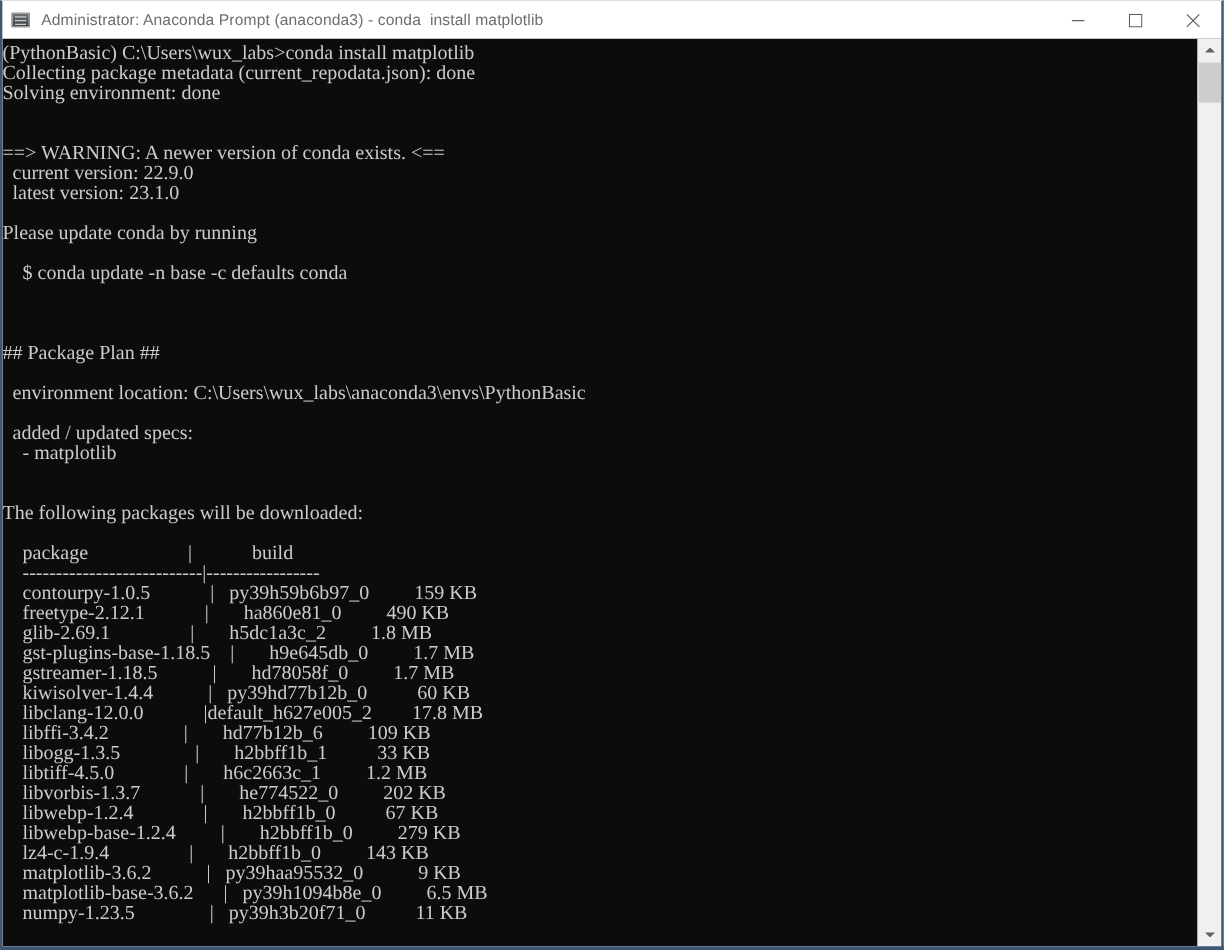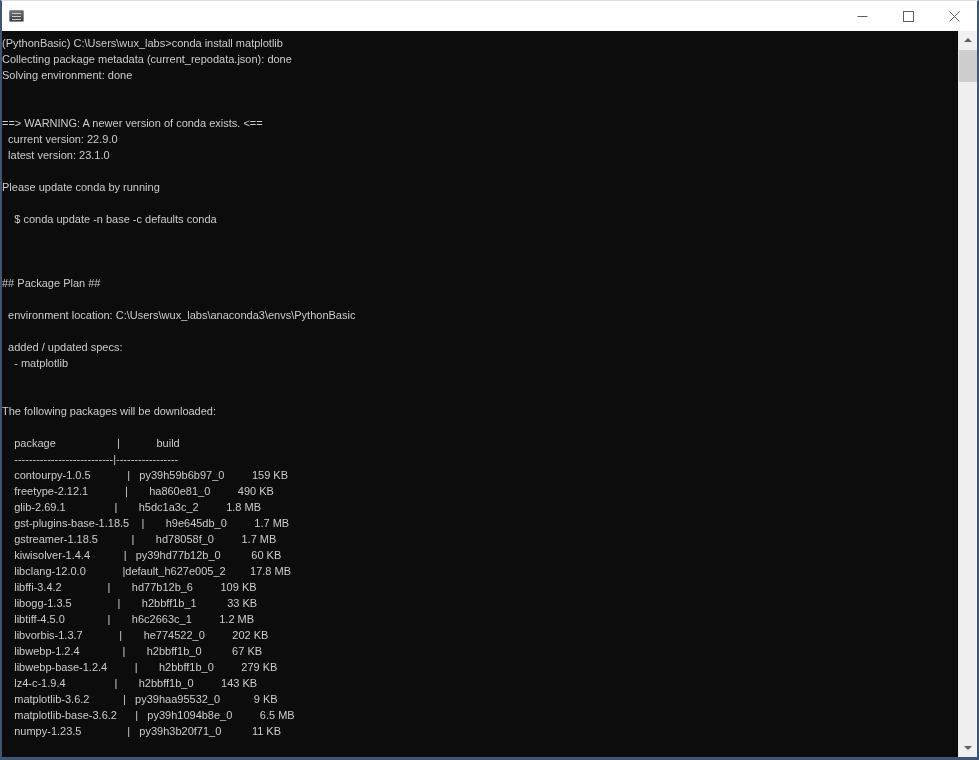--- a/index.html
+++ b/index.html
@@ -101,22 +101,22 @@
     bottom: 0;
     background: #0c0c0c;
     overflow: hidden;
   }
   #console-text {
     position: absolute;
     left: 0;
     top: 0;
     margin: 0;
     padding: 4px 0 0 0;
-    font-family: Liberation Sans, sans-serif;
-    font-size: 11px;
+    font-family: Liberation Serif, serif;
+    font-size: 16px;
     line-height: 16px;
     letter-spacing: 0px;
     color: #cccccc;
     white-space: pre;
     tab-size: 8;
   }
 
   
   #scrollbar {
     position: absolute;
@@ -157,20 +157,21 @@
 </style>
 </head>
 <body>
 
 <div id="window">
 
   <div id="titlebar">
     <div id="titlebar-icon">
       <div class="screen"></div>
     </div>
+    <div id="titlebar-title">Administrator: Anaconda Prompt (anaconda3) - conda  install matplotlib</div>
 
     <div id="titlebar-buttons">
       <button class="winbtn" title="Minimize">
         <svg width="11" height="11" viewBox="0 0 11 11" aria-hidden="true">
           <line class="winbtn-line" x1="0.5" y1="5.5" x2="10.5" y2="5.5"></line>
         </svg>
       </button>
       <button class="winbtn" title="Maximize">
         <svg width="11" height="11" viewBox="0 0 11 11" aria-hidden="true">
           <rect class="winbtn-line" x="0.5" y="0.5" width="10" height="10"></rect>

